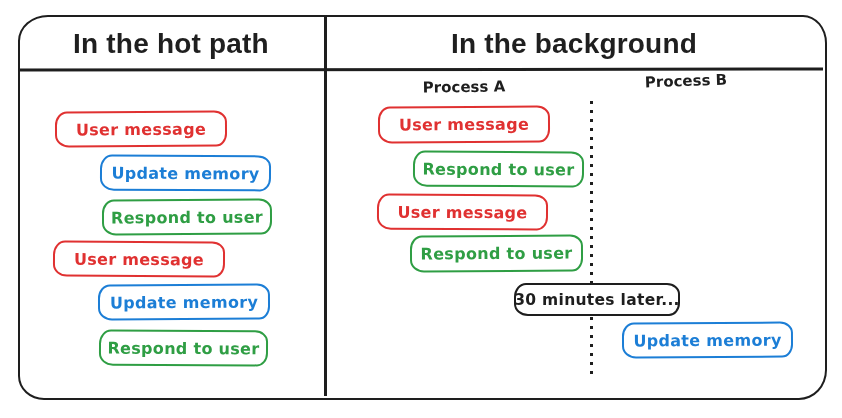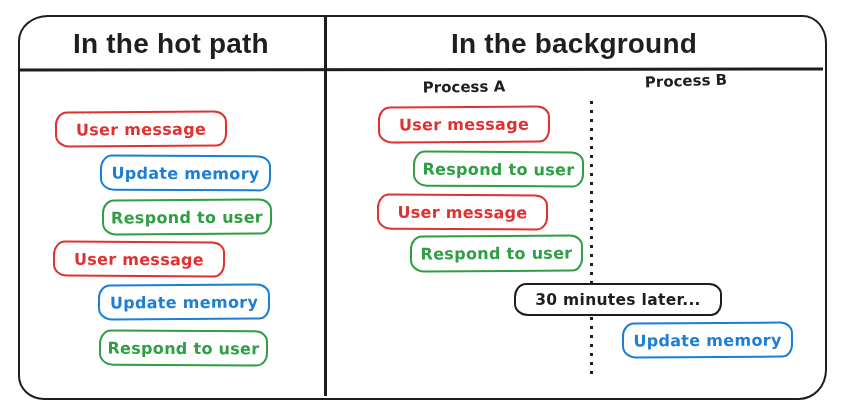--- a/index.html
+++ b/index.html
@@ -111,21 +111,21 @@
   <div class="sketch-box c-green tilt-b" style="left:413px;top:151px;width:171px;height:36px;">
     <span>Respond to user</span>
   </div>
   <div class="sketch-box c-red tilt-b" style="left:377px;top:194px;width:171px;height:36px;">
     <span>User message</span>
   </div>
   <div class="sketch-box c-green tilt-a" style="left:410px;top:235px;width:173px;height:37px;">
     <span>Respond to user</span>
   </div>
 
-  <div class="sketch-box c-black" style="left:514px;top:283px;width:208px;height:33px;font-size:15.5px;">
+  <div class="sketch-box c-black" style="left:514px;top:283px;width:166px;height:33px;font-size:15.5px;">
     <span>30 minutes later...</span>
   </div>
 
   <div class="sketch-box c-blue tilt-a" style="left:622px;top:322px;width:171px;height:36px;">
     <span>Update memory</span>
   </div>
 
 </div>
 
 </body></html>

